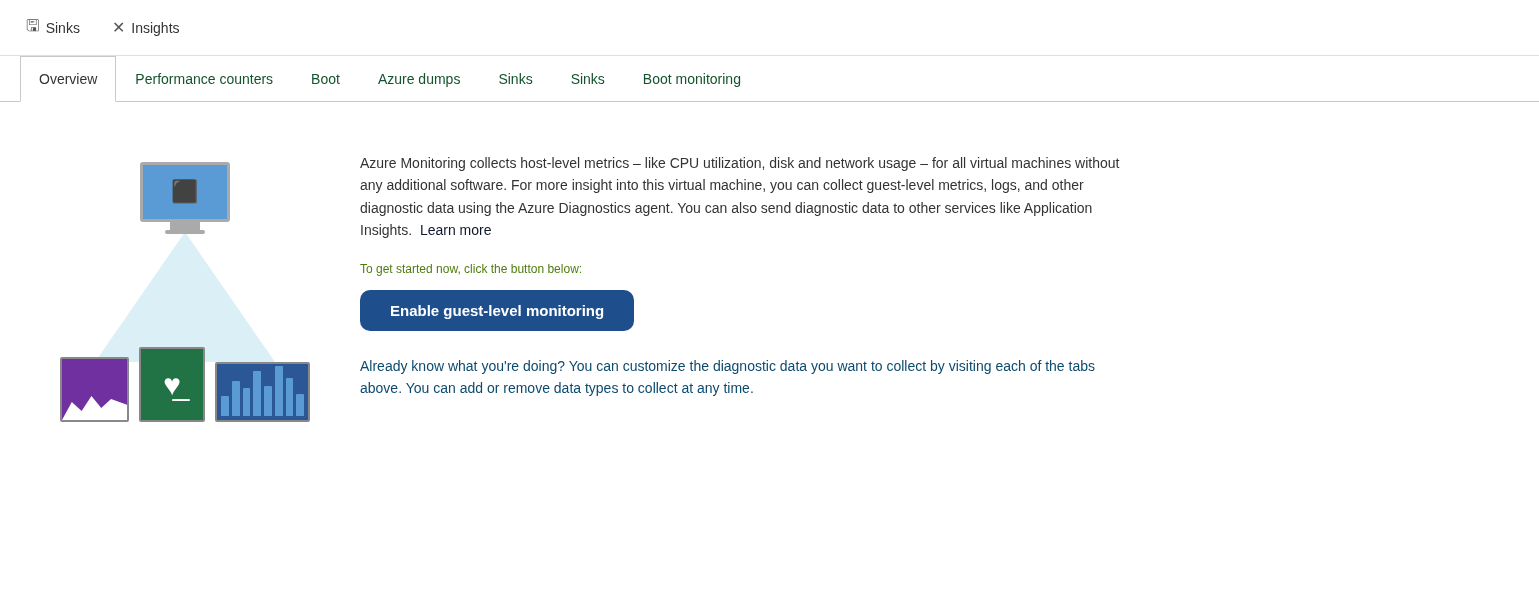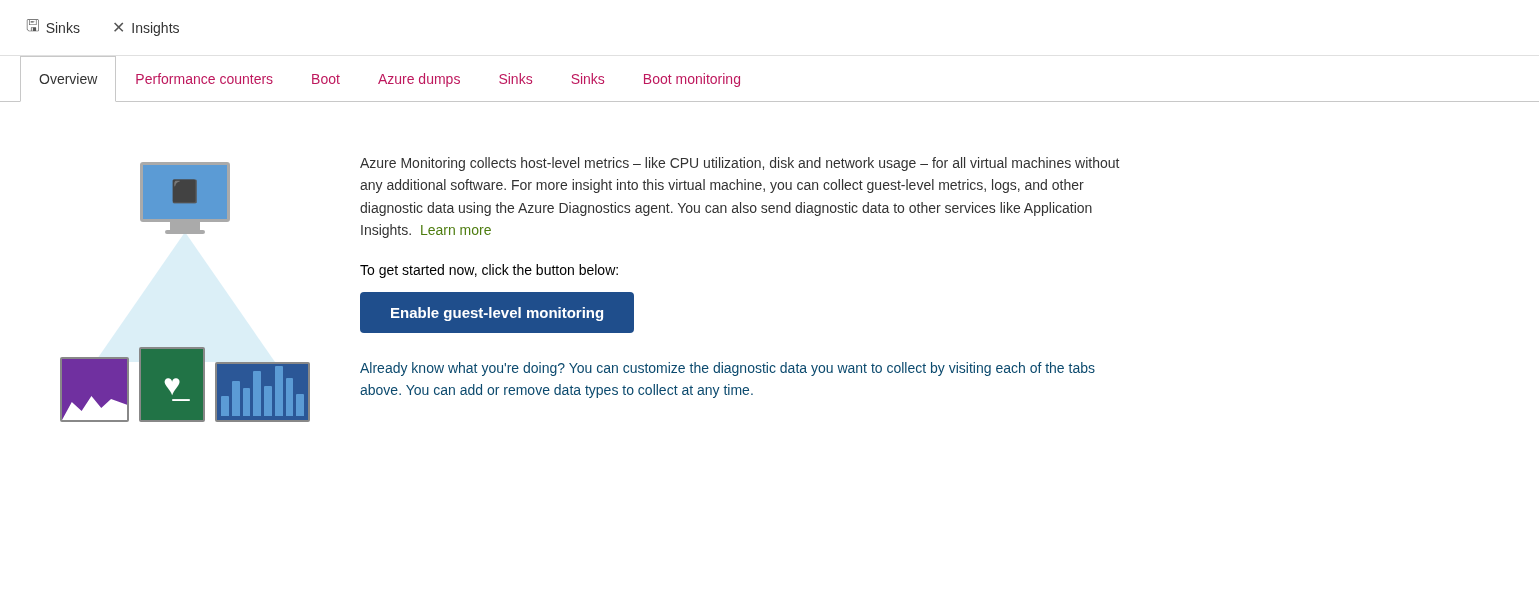--- a/index.html
+++ b/index.html
@@ -38,21 +38,21 @@
     .tabs-bar {
       display: flex;
       align-items: flex-end;
       padding: 0 20px;
       border-bottom: 1px solid #c8c8c8;
       background: #fff;
     }
     .tab {
       padding: 14px 18px;
       font-size: 14px;
-      color: #be185d;
+      color: #14532d;
       cursor: pointer;
       border: 1px solid transparent;
       margin-bottom: -1px;
       white-space: nowrap;
       text-decoration: none;
     }
     .tab.active {
       color: #333;
       border: 1px solid #c8c8c8;
       border-bottom: 1px solid #fff;
@@ -196,40 +196,40 @@
       max-width: 780px;
       padding-top: 10px;
     }
     .description-text {
       font-size: 14px;
       line-height: 1.6;
       color: #333;
       margin-bottom: 20px;
     }
     .learn-more-link {
-      color: #4d7c0f;
+      color: #0f172a;
       text-decoration: none;
       cursor: pointer;
     }
 
     .get-started-text {
-      font-size: 14px;
-      color: #000000;
+      font-size: 12px;
+      color: #4d7c0f;
       margin-bottom: 14px;
     }
 
     .enable-btn {
       background: #1f4e8c;
       color: white;
       border: none;
       padding: 12px 30px;
       font-size: 15px;
       font-weight: 600;
       cursor: pointer;
-      border-radius: 4px;
+      border-radius: 10px;
       margin-bottom: 24px;
       display: inline-block;
     }
 
     .customize-text {
       font-size: 14px;
       line-height: 1.6;
       color: #0c4a6e;
     }
   </style>

